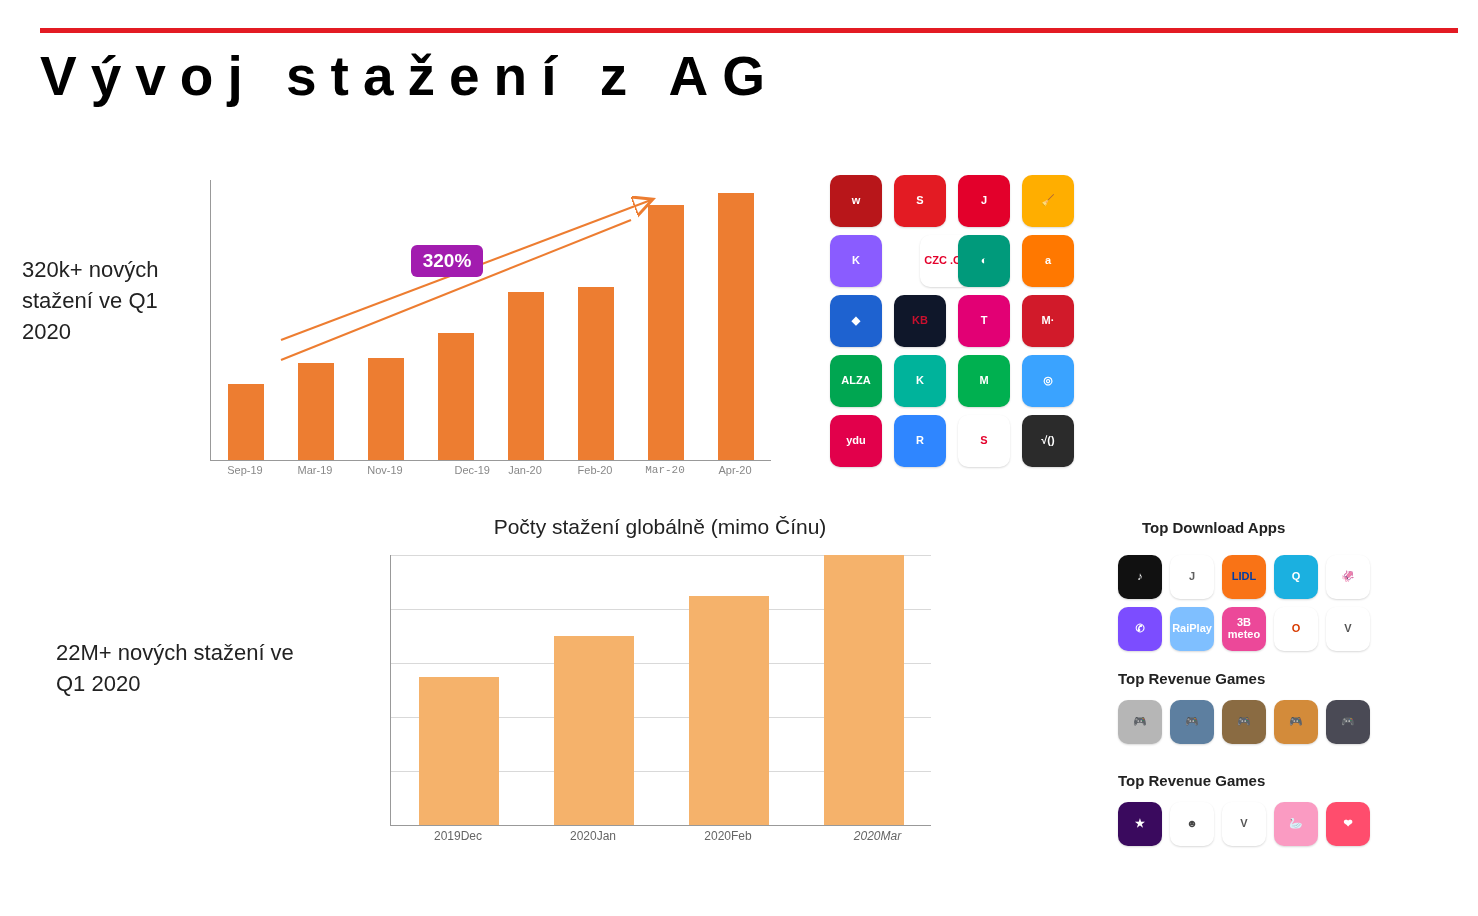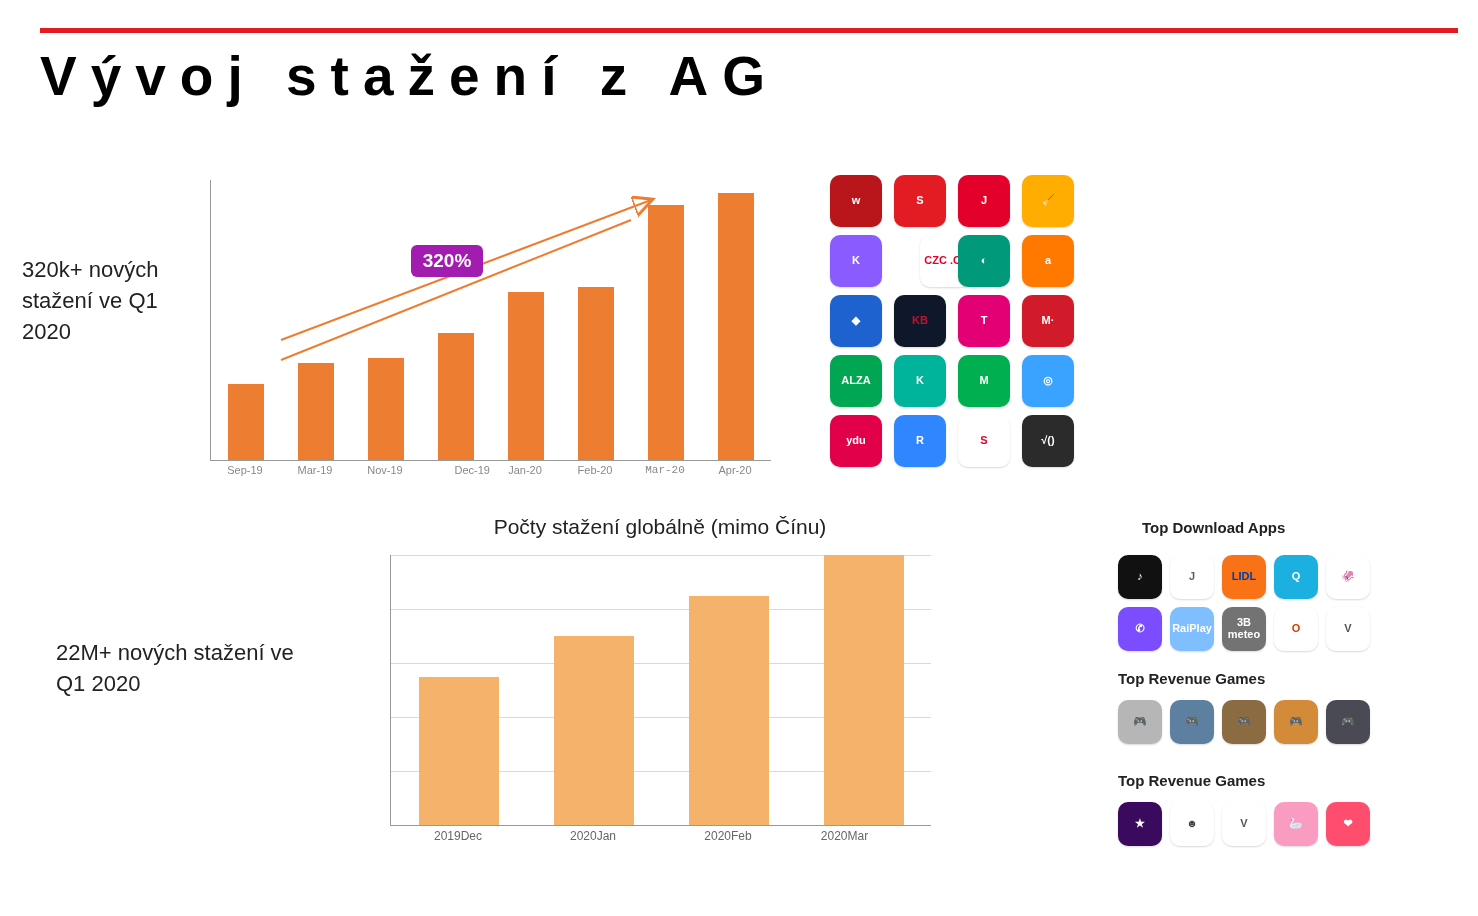--- a/index.html
+++ b/index.html
@@ -240,21 +240,21 @@
       <div class="chart2-grid" style="top: 54px;"></div>
       <div class="chart2-grid" style="top: 0px;"></div>
       <div class="chart2-bar" style="left: 27.5px; height: 148.5px;"></div>
       <div class="chart2-bar" style="left: 162.5px; height: 189px;"></div>
       <div class="chart2-bar" style="left: 297.5px; height: 229.5px;"></div>
       <div class="chart2-bar" style="left: 432.5px; height: 270px;"></div>
     </div>
 <div class="chart2-xtick" style="left: 77.5px;">2019Dec</div>
     <div class="chart2-xtick" style="left: 212.5px;">2020Jan</div>
     <div class="chart2-xtick" style="left: 347.5px;">2020Feb</div>
-    <div class="chart2-xtick" style="left: 464px;">2020Mar</div>
+    <div class="chart2-xtick" style="left: 497px; font-style: italic;">2020Mar</div>
   </div>
 
 <div class="icon-grid top-apps" id="grid-top">
     <div class="app-icon" style="background: rgb(184, 22, 26);">w</div>
     <div class="app-icon" style="background: rgb(227, 27, 35);">S</div>
     <div class="app-icon" style="background: rgb(227, 0, 43);">J</div>
     <div class="app-icon" style="background: rgb(255, 174, 0);">🧹</div>
     <div class="app-icon" style="background: rgb(138, 92, 255);">K</div>
     <div class="app-icon" style="background: rgb(255, 255, 255); color: rgb(227, 0, 43); margin-left: 26px;">CZC .CZ</div>
     <div class="app-icon" style="background: rgb(0, 154, 123);">◐</div>
@@ -275,21 +275,21 @@
 
 <div class="section-label top-downloads">Top Download Apps</div>
 <div class="icon-grid small top-downloads-grid" id="grid-dl">
     <div class="app-icon" style="background: rgb(17, 17, 17);">♪</div>
     <div class="app-icon" style="background: rgb(255, 255, 255); color: rgb(95, 95, 95);">J</div>
     <div class="app-icon" style="background: #f97316; color: rgb(0, 61, 165);">LIDL</div>
     <div class="app-icon" style="background: rgb(27, 176, 224);">Q</div>
     <div class="app-icon" style="background: rgb(255, 255, 255); color: rgb(17, 17, 17);">🦑</div>
     <div class="app-icon" style="background: rgb(124, 77, 255);">✆</div>
     <div class="app-icon" style="background: rgb(127, 191, 255);">RaiPlay</div>
-    <div class="app-icon" style="background: #737373; text-align: center;">3B meteo</div>
+    <div class="app-icon" style="background: #ec4899; text-align: center;">3B meteo</div>
     <div class="app-icon" style="background: rgb(255, 255, 255); color: rgb(216, 59, 1);">O</div>
     <div class="app-icon" style="background: rgb(255, 255, 255); color: rgb(85, 85, 85);">V</div>
   </div>
 
 <div class="section-label top-rev-games">Top Revenue Games</div>
 <div class="icon-grid small top-rev-games-grid" id="grid-rg">
     <div class="app-icon" style="background: rgb(182, 182, 182);">🎮</div>
     <div class="app-icon" style="background: rgb(93, 127, 160);">🎮</div>
     <div class="app-icon" style="background: rgb(138, 107, 66);">🎮</div>
     <div class="app-icon" style="background: rgb(211, 139, 58);">🎮</div>

